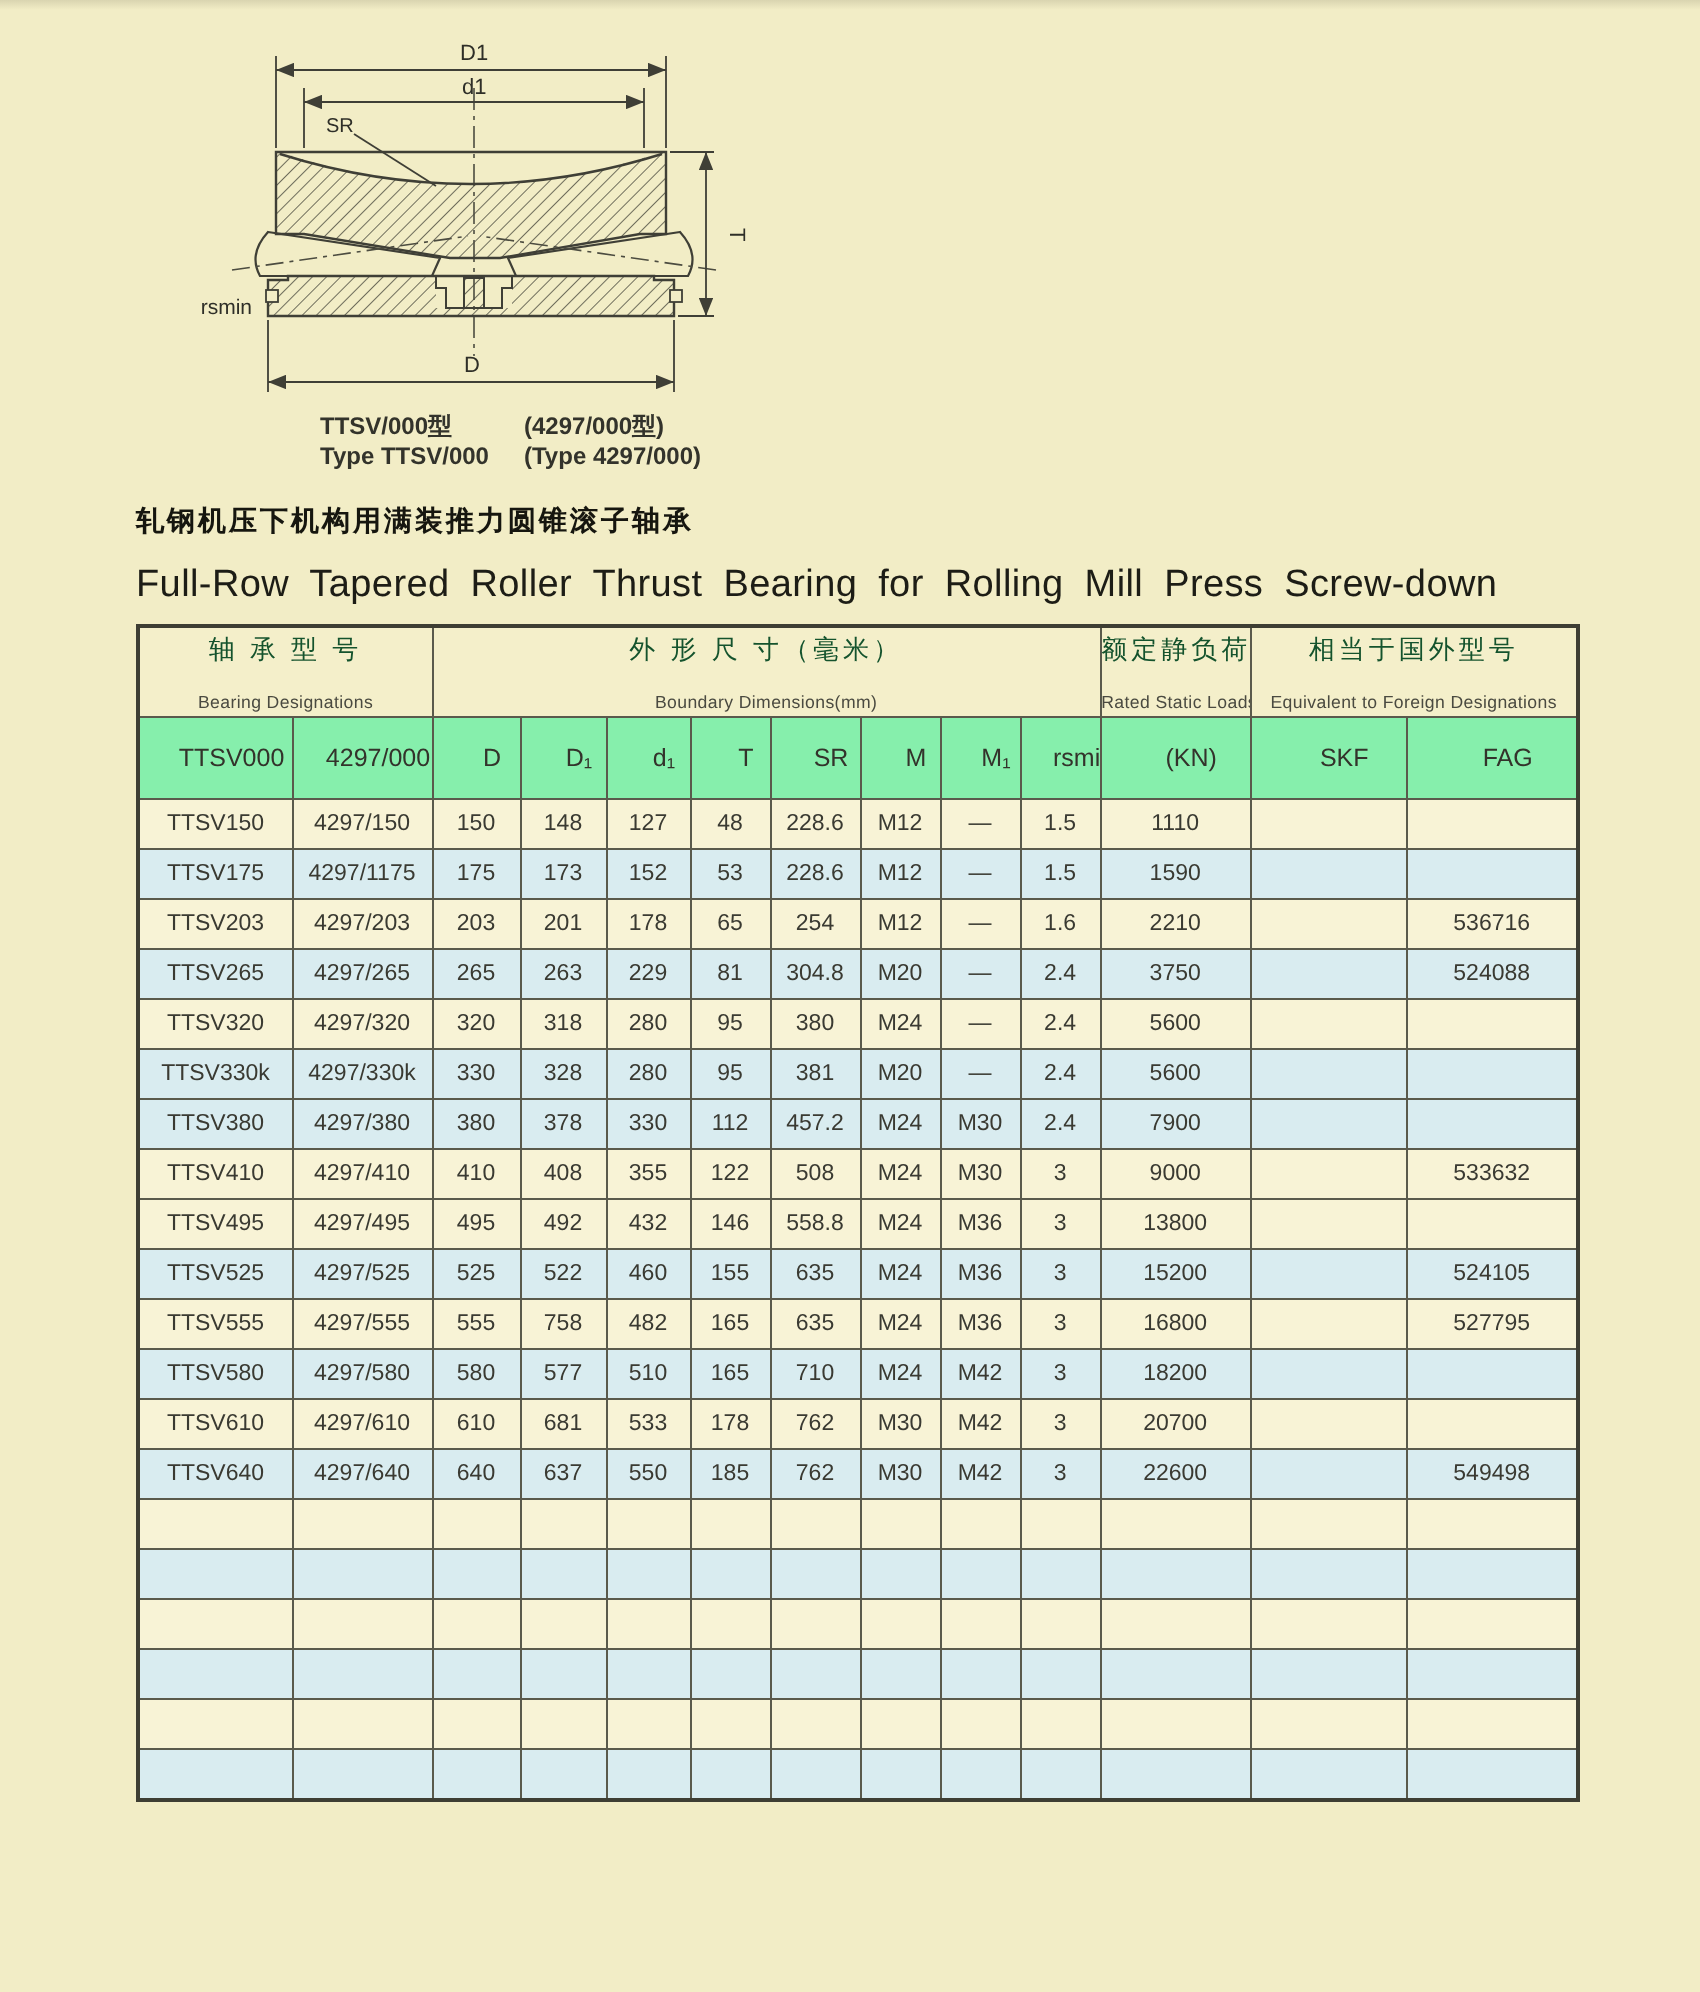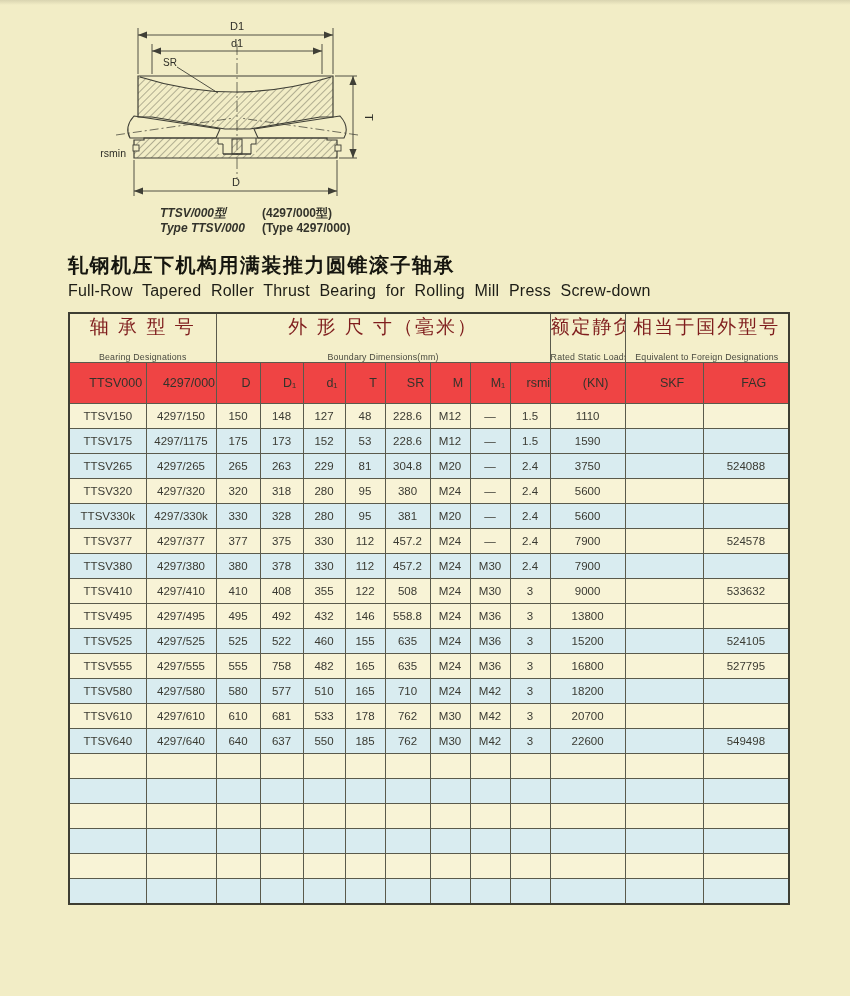--- a/index.html
+++ b/index.html
@@ -10,38 +10,38 @@
     color:#3c3c34;
   }
   .page-edge{position:absolute;left:0;top:0;width:850px;height:5px;
     background:linear-gradient(#d9d4b0,rgba(0,0,0,0));}
   
   .drawing{position:absolute;left:60px;top:8px;}
   .drawing text{font-family:"Liberation Sans","DejaVu Sans",sans-serif;fill:#2f2f28;}
   .caption{position:absolute;left:160px;top:206px;font-size:12px;font-weight:bold;
     color:#33332b;line-height:15px;}
   .cap-row{display:flex;}
-  .cap-row .c1{width:102px;font-style:italic;}
+  .cap-row .c1{width:102px;}
   
-  .title-zh{position:absolute;left:68px;top:252px;margin:0;font-size:20px;font-weight:bold;
+  .title-zh{position:absolute;left:68px;top:252px;margin:0;font-size:14px;font-weight:bold;
     letter-spacing:1.5px;color:#16160f;white-space:nowrap;}
-  .title-en{position:absolute;left:68px;top:282px;font-size:16px;color:#1d1d16;
+  .title-en{position:absolute;left:68px;top:282px;font-size:19px;color:#1d1d16;
     word-spacing:5px;letter-spacing:.2px;white-space:nowrap;}
   
   table.spec{position:absolute;left:68px;top:312px;width:720px;
     border-collapse:collapse;table-layout:fixed;
     border:2px solid #3e3e33;background:#f4efca;}
   table.spec th,table.spec td{
     border:1px solid var(--grid,#5a5a4c);
     text-align:center;vertical-align:middle;
     overflow:hidden;white-space:nowrap;padding:0;}
   tr.ghead th{height:44px;background:#f4efca;font-weight:normal;}
-  tr.ghead .zh{font-size:19px;letter-spacing:2px;color:#7f1d1d;text-align:center;}
+  tr.ghead .zh{font-size:13px;letter-spacing:2px;color:#14532d;text-align:center;}
   tr.ghead .en{font-size:8.8px;margin-top:12px;color:#4a4a40;letter-spacing:.2px;}
-  tr.subhead th{height:40px;background:#ef4444;font-weight:normal;
+  tr.subhead th{height:40px;background:#86efac;font-weight:normal;
     font-size:12.5px;color:#33332b;padding-left:16px;}
   tbody td{height:24px;font-size:11.5px;color:#3a3a32;}
   tbody tr.yellow td{background:var(--row-yellow,#f8f3d6);}
   tbody tr.blue td{background:var(--row-blue,#d9ecf0);}
 </style>
 </head>
 <body>
 
 <div class="page-edge"></div>
 
@@ -206,20 +206,35 @@
         <td>152</td>
         <td>53</td>
         <td>228.6</td>
         <td>M12</td>
         <td>—</td>
         <td>1.5</td>
         <td>1590</td>
         <td></td>
         <td></td>
       </tr>
+      <tr class="yellow">
+        <td>TTSV203</td>
+        <td>4297/203</td>
+        <td>203</td>
+        <td>201</td>
+        <td>178</td>
+        <td>65</td>
+        <td>254</td>
+        <td>M12</td>
+        <td>—</td>
+        <td>1.6</td>
+        <td>2210</td>
+        <td></td>
+        <td>536716</td>
+      </tr>
       <tr class="blue">
         <td>TTSV265</td>
         <td>4297/265</td>
         <td>265</td>
         <td>263</td>
         <td>229</td>
         <td>81</td>
         <td>304.8</td>
         <td>M20</td>
         <td>—</td>
@@ -250,35 +265,20 @@
         <td>328</td>
         <td>280</td>
         <td>95</td>
         <td>381</td>
         <td>M20</td>
         <td>—</td>
         <td>2.4</td>
         <td>5600</td>
         <td></td>
         <td></td>
-      </tr>
-      <tr class="yellow">
-        <td>TTSV377</td>
-        <td>4297/377</td>
-        <td>377</td>
-        <td>375</td>
-        <td>330</td>
-        <td>112</td>
-        <td>457.2</td>
-        <td>M24</td>
-        <td>—</td>
-        <td>2.4</td>
-        <td>7900</td>
-        <td></td>
-        <td>524578</td>
       </tr>
       <tr class="blue">
         <td>TTSV380</td>
         <td>4297/380</td>
         <td>380</td>
         <td>378</td>
         <td>330</td>
         <td>112</td>
         <td>457.2</td>
         <td>M24</td>

